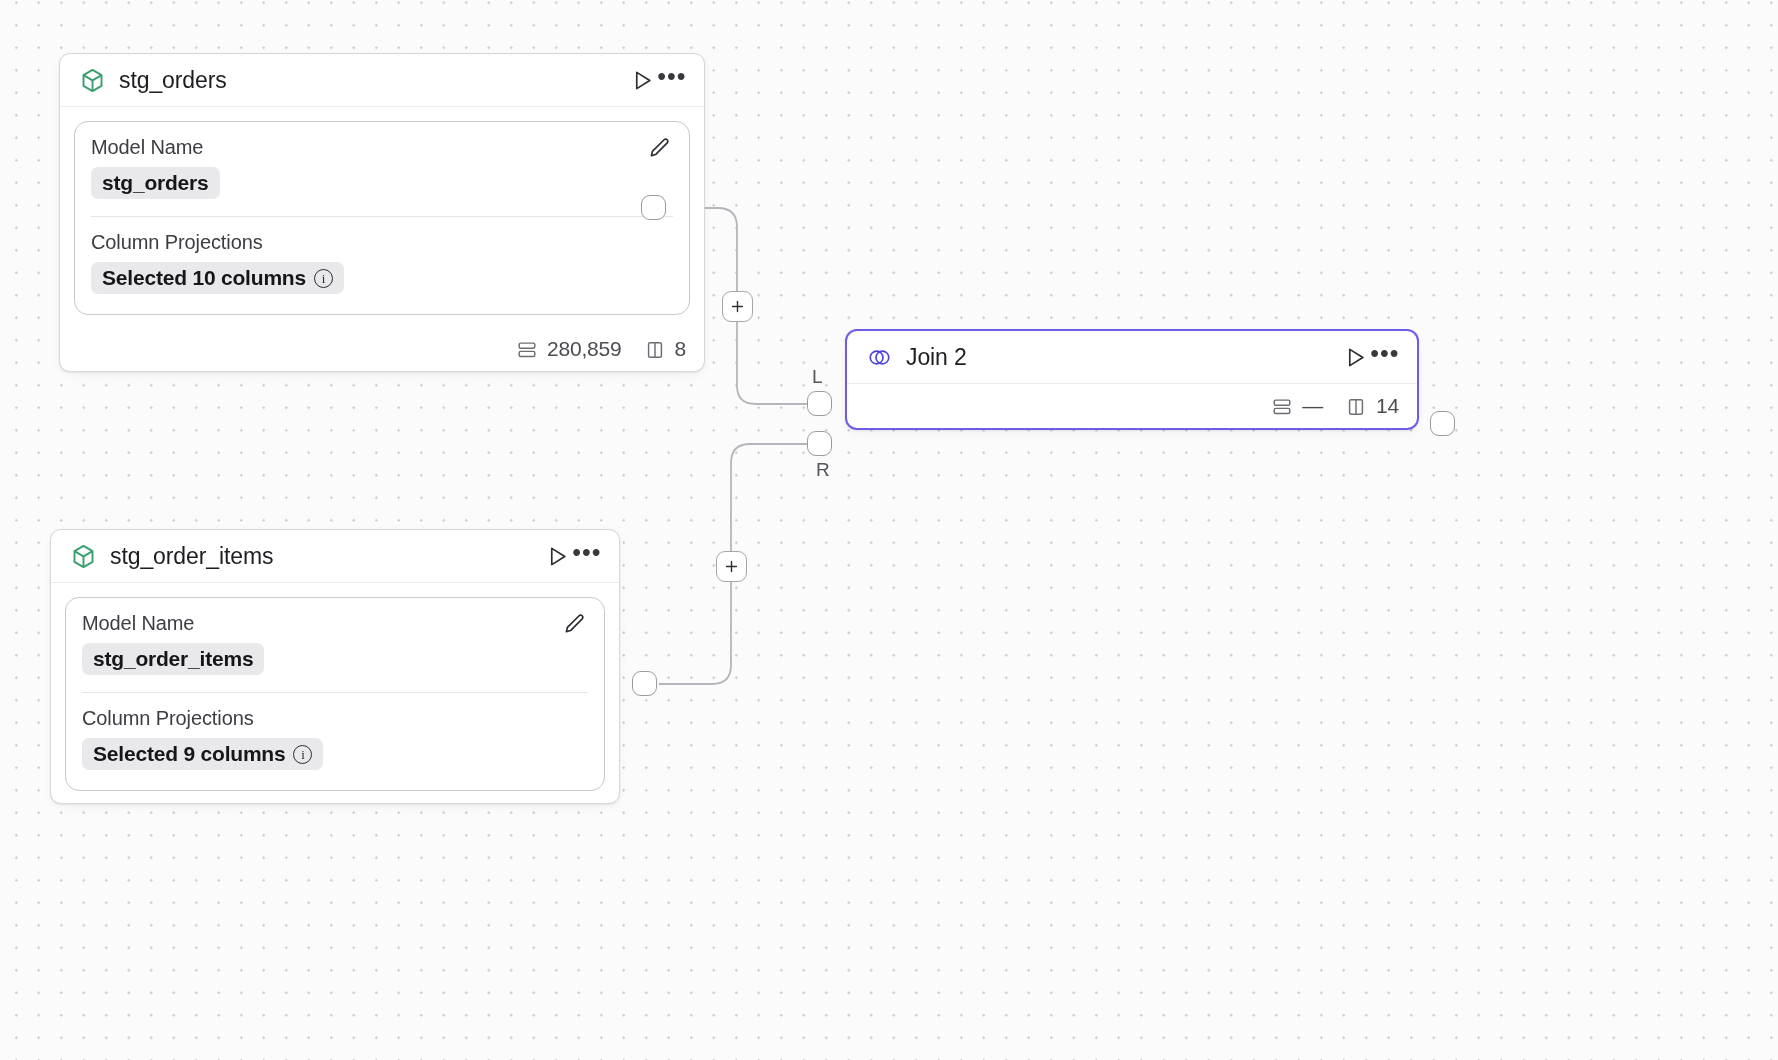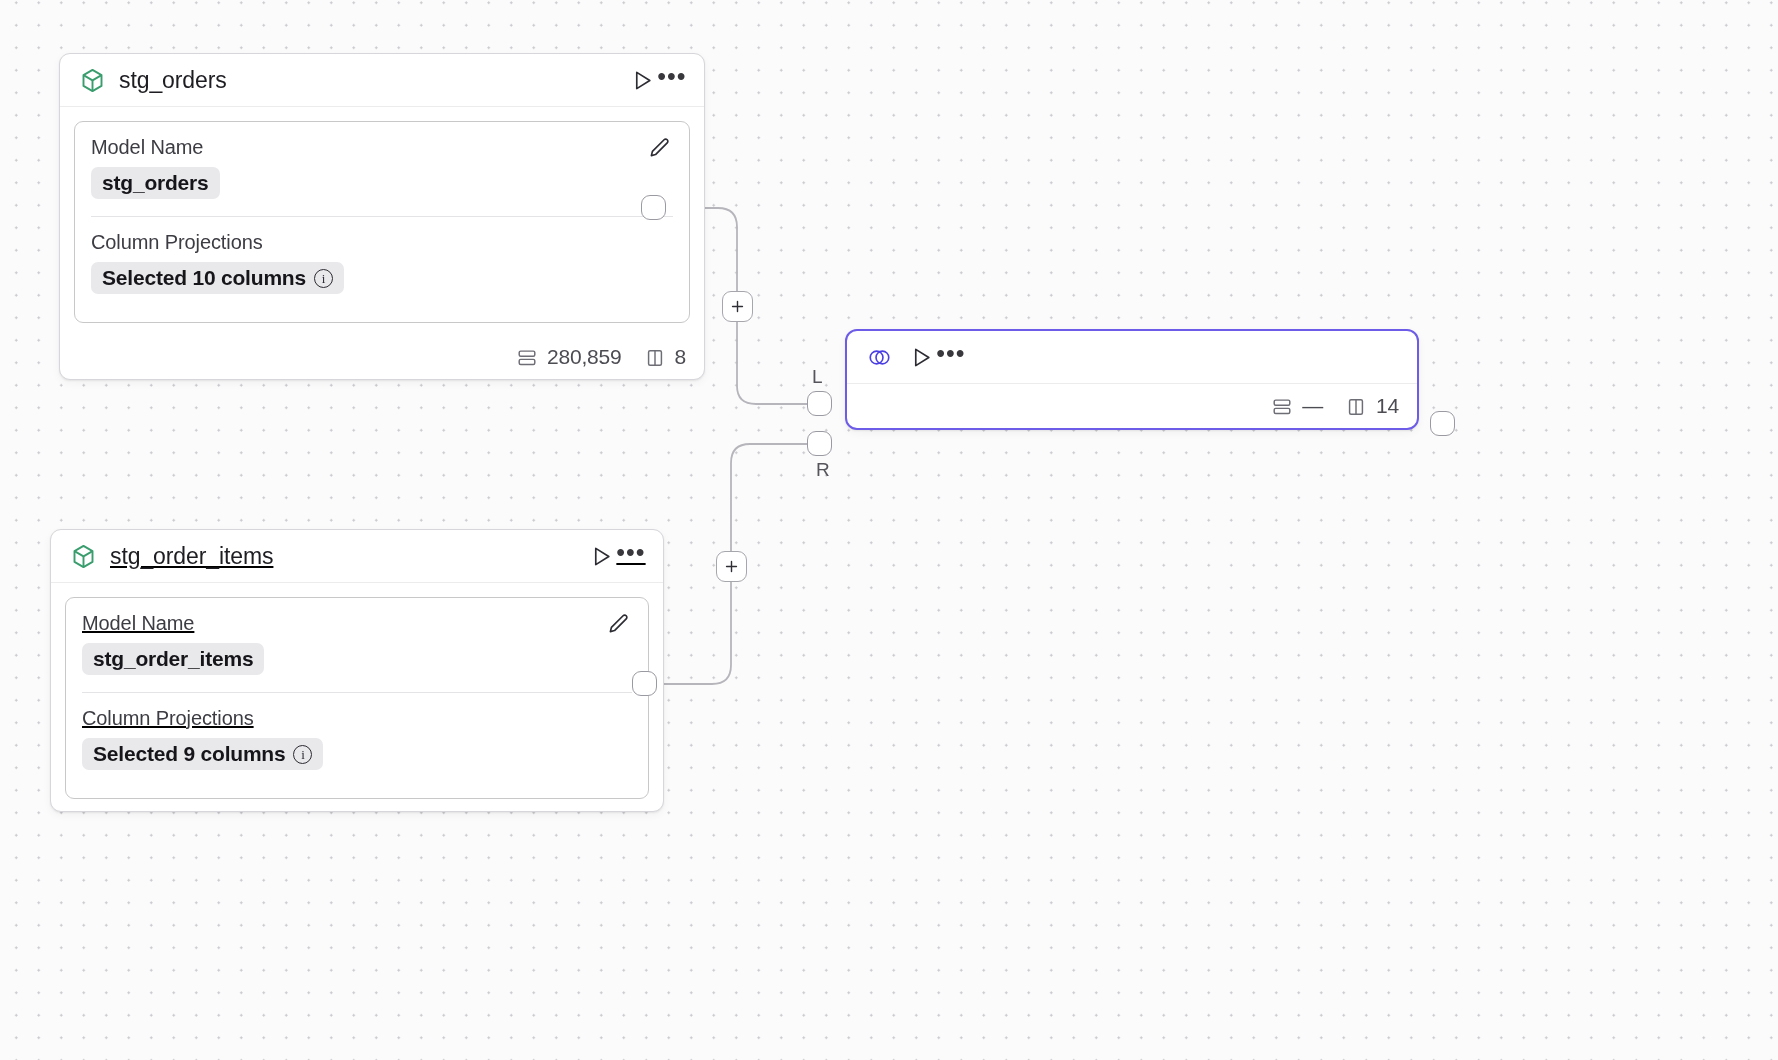--- a/index.html
+++ b/index.html
@@ -55,23 +55,23 @@
   .hdr-dots {
     font-size: 25px; color: #38383d;
     line-height: 10px; letter-spacing: 1px;
     padding-bottom: 9px;
   }
 
   .node-body { padding: 14px 14px 12px 14px; }
 
   .config-card {
     border: 1px solid #c9c8c9;
-    border-radius: 9px;
+    border-radius: 14px;
     background: #fff;
-    padding: 14px 16px 28px 16px;
+    padding: 14px 16px 20px 16px;
   }
   .field-row { position: relative; }
   .field-label {
     font-size: 20px;
     color: #3c3c43;
     letter-spacing: -0.1px;
     margin-bottom: 8px;
   }
   .chip {
     display: inline-flex;
@@ -237,21 +237,21 @@
           <rect x="5" y="4" width="14" height="16" rx="1.6"></rect>
           <path d="M12 4v16"></path>
         </svg>
         <span class="stat-val">8</span>
       </span>
     </div>
   </div>
 
   <div class="port" style="left:641px; top:195px;"></div>
 
-  <div class="node" style="left:50px; top:529px; width:614px;text-decoration:underline;">
+  <div class="node" style="left:50px; top:529px; width:570px;">
 
     <div class="node-header">
       <span class="node-icon">
         <svg width="27" height="27" viewBox="0 0 24 24" fill="none" stroke="#3a9d6e" stroke-width="1.7" stroke-linejoin="round">
           <path d="M12 2.6 20 7.2v9.6L12 21.4 4 16.8V7.2z"></path>
           <path d="M4 7.2 12 11.9l8-4.7"></path>
           <path d="M12 11.9V21.4"></path>
         </svg>
       </span>
       <span class="node-title">stg_order_items</span>
@@ -315,20 +315,21 @@
 
   <div class="node selected" style="left:845px; top:329px; width:574px;">
 
     <div class="node-header">
       <span class="node-icon">
         <svg width="27" height="27" viewBox="0 0 28 24" fill="none" stroke="#4b3fe4" stroke-width="1.7">
           <circle cx="11" cy="12" r="6.6"></circle>
           <circle cx="17" cy="12" r="6.6"></circle>
         </svg>
       </span>
+      <span class="node-title">Join 2</span>
       <span class="hdr-btn">
         <svg width="25" height="25" viewBox="0 0 24 24" fill="none" stroke="#2c2c33" stroke-width="1.6" stroke-linejoin="round">
           <path d="M6.5 4.2 19 12 6.5 19.8z"></path>
         </svg>
       </span>
       <span class="hdr-btn">
         <span class="hdr-dots">•••</span>
       </span>
     </div>
 

